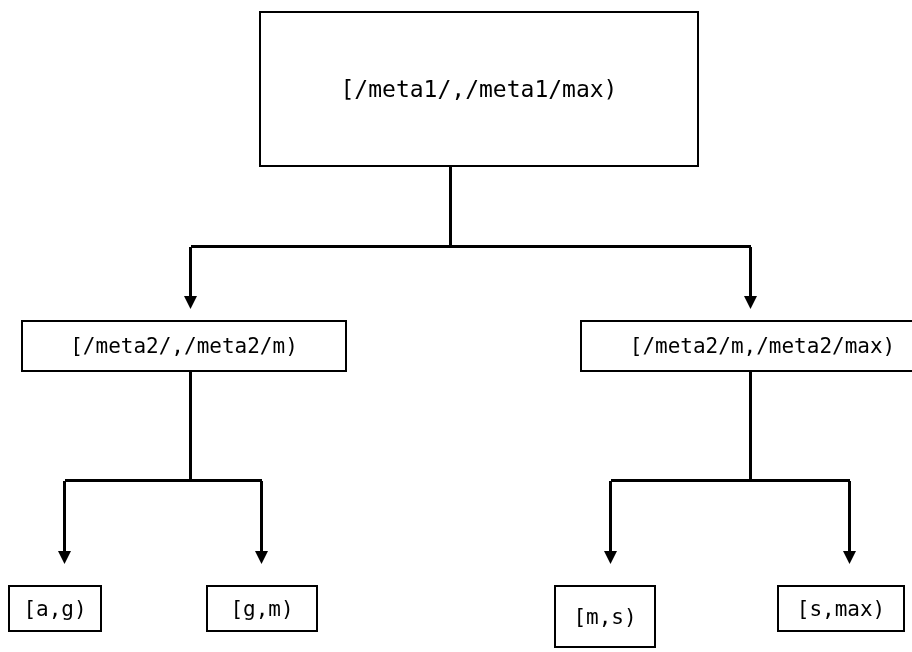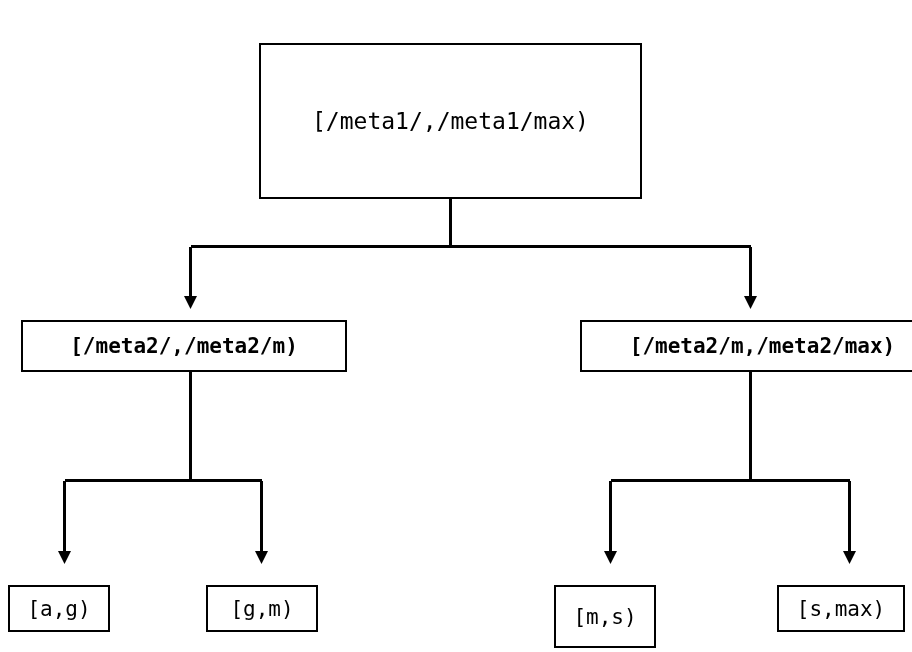--- a/index.html
+++ b/index.html
@@ -37,45 +37,44 @@
   .node-label {
     font-family: "DejaVu Sans Mono", "Liberation Mono", monospace;
     white-space: pre;
     color: #000000;
     letter-spacing: 0px;
   }
   
   #node-root {
     left: 259px;
     top: 11px;
-    width: 383px;
+    width: 440px;
     height: 156px;
-    margin-top: 32px;
   }
   #node-root .node-label { font-size: 23px; }
   
   #node-meta2-lower {
     left: 21px;
     top: 320px;
     width: 326px;
     height: 52px;
   }
   #node-meta2-upper {
     left: 580px;
     top: 320px;
     width: 365px;
     height: 52px;
   }
   #node-meta2-lower .node-label,
-  #node-meta2-upper .node-label { font-size: 21px; font-weight: bold; }
+  #node-meta2-upper .node-label { font-size: 21px; }
   
   #node-leaf-ag {
     left: 8px;
     top: 585px;
-    width: 102px;
+    width: 94px;
     height: 47px;
   }
   #node-leaf-gm {
     left: 206px;
     top: 585px;
     width: 112px;
     height: 47px;
   }
   #node-leaf-ms {
     left: 554px;

